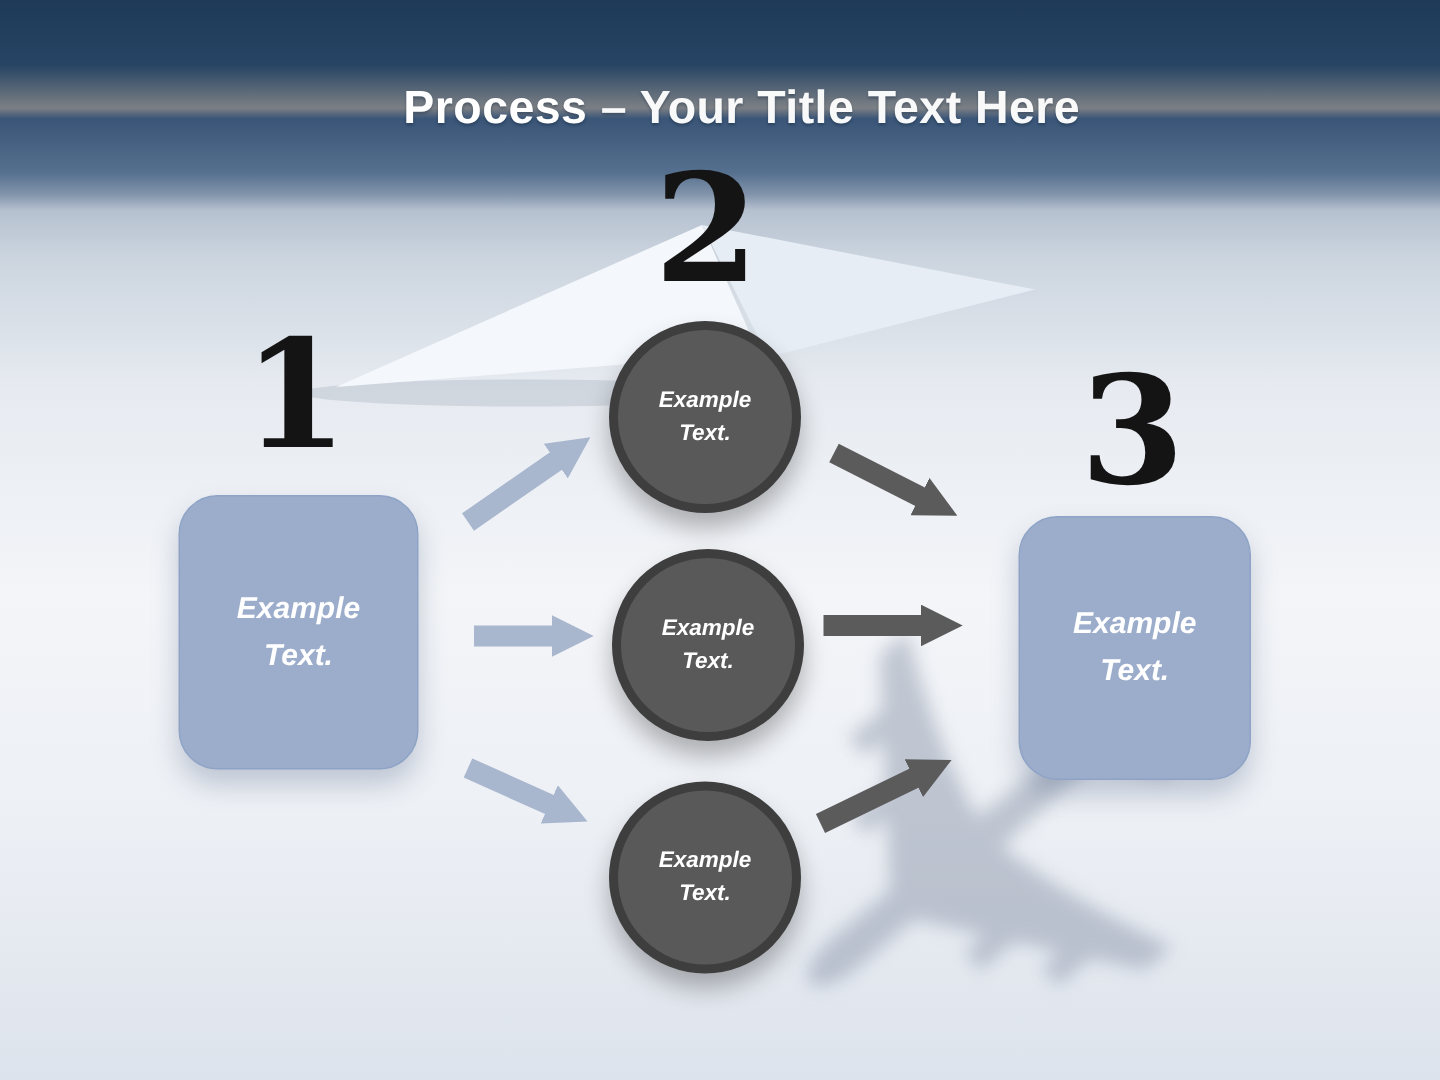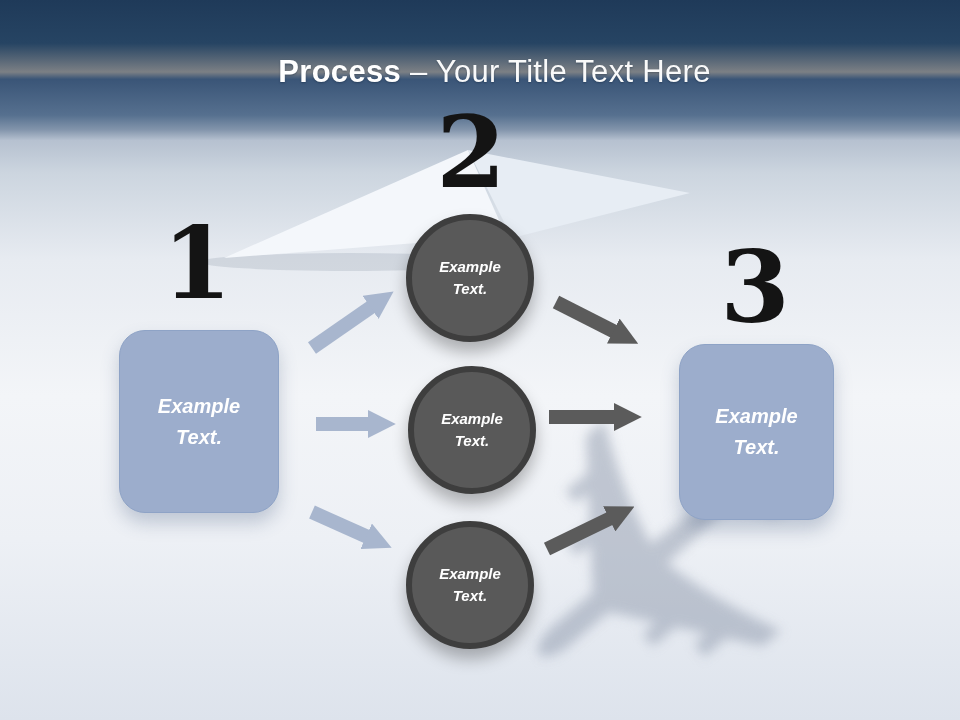--- a/index.html
+++ b/index.html
@@ -20,21 +20,21 @@
       #edf0f5 75%,
       #dde3ec 100%);
   }
   
   .title{
     position:absolute;top:54px;left:0;width:100%;text-align:center;
     color:#ffffff;font-size:31px;letter-spacing:.3px;z-index:3;
     text-shadow:0 1px 2px rgba(10,25,45,.35);
   }
   .title .emph{font-weight:700;margin-left:29px;}
-  .title .rest{font-weight:400;opacity:.96;}
+  .title .rest{font-weight:700;opacity:.96;}
   
   .jet-shadow{
     position:absolute;left:645px;top:555px;z-index:1;
     font-family:"DejaVu Sans",sans-serif;
     font-size:400px;line-height:1;color:rgba(124,137,157,.42);
     transform:translate(-50%,-50%) rotate(140deg);
     filter:blur(6px);
   }
   .plane{position:absolute;left:0;top:0;z-index:2;}
   

